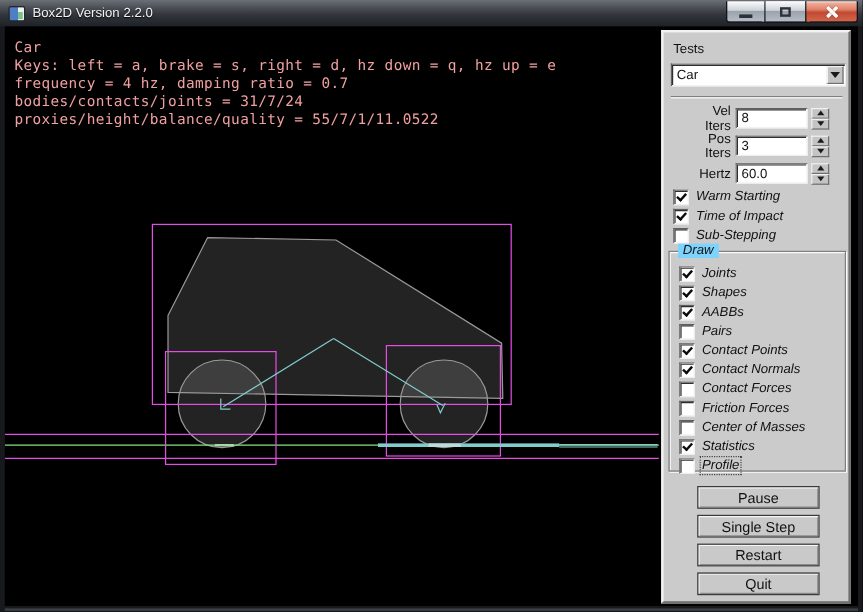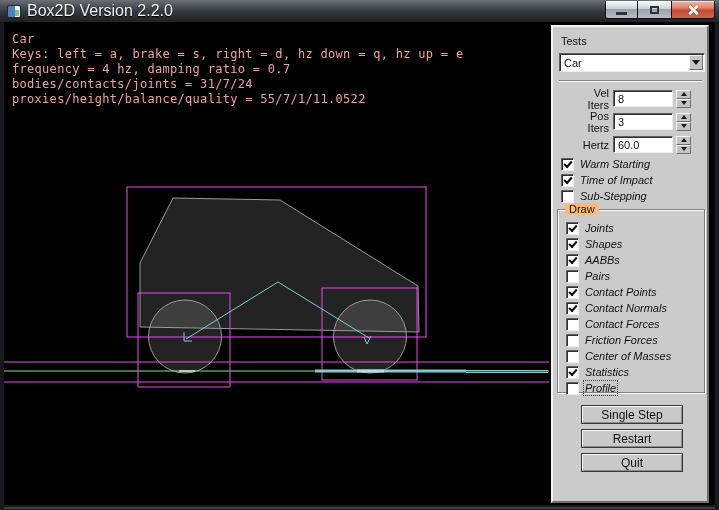--- a/index.html
+++ b/index.html
@@ -19,21 +19,21 @@
     width:14px; height:13px; margin:0 6px 0 7px;
     border:1px solid #23262e; border-radius:2px;
     background:linear-gradient(90deg,#4e7fc4 0 55%,#eef3ee 55% 100%);
     position:relative;
   }
   .app-icon::after {
     content:""; position:absolute; right:1px; bottom:1px; width:4px; height:6px;
     background:#7cc08a;
   }
   .title-text {
-    color:#f2f2f2; font-size:16px; text-shadow:0 1px 1px #000; white-space:nowrap;
+    color:#f2f2f2; font-size:11px; text-shadow:0 1px 1px #000; white-space:nowrap;
   }
   .win-buttons { position:absolute; right:4px; top:1px; display:flex; }
   .win-btn {
     height:18px; border:1px solid #121316; border-top:none;
     display:flex; align-items:center; justify-content:center;
     box-shadow:inset 0 1px 0 rgba(255,255,255,.55);
   }
   .win-btn.min { width:33px; border-radius:0 0 0 3px;
     background:linear-gradient(180deg,#fbfbfc 0%,#cdd2d8 45%,#9aa2ac 50%,#b6bdc6 100%); }
   .win-btn.max { width:33px; border-left:none; border-right:none;
@@ -118,21 +118,21 @@
     transform:rotate(-48deg);
   }
   .cb-label { white-space:nowrap; }
   .cb-label.focused { outline:1px dotted #444; outline-offset:1px; }
   .groupbox {
     position:absolute; left:4px; top:182px; width:148px; height:184px;
     border:1px solid #7f7f7f;
     box-shadow:inset 1px 1px 0 #fafafa, 1px 1px 0 #fafafa;
   }
   .group-caption {
-    position:absolute; left:7px; top:-7px; background:#fdba74; padding:0 4px;
+    position:absolute; left:7px; top:-7px; background:#7dd3fc; padding:0 4px;font-style:italic;
   }
   .btn-col { position:absolute; left:28px; top:378px; }
   .panel-btn {
     display:block; width:102px; height:19px; margin-bottom:5px;
     background:#c9c9c9; color:#111; font-family:"Liberation Sans",sans-serif; font-size:12px;
     border:1px solid #3a3a3a;
     box-shadow:inset 1px 1px 0 #f5f5f5, inset -1px -1px 0 #8a8a8a;
     padding:0; text-align:center;
   }
   .frame-glow { position:absolute; left:4px; bottom:1px; width:711px; height:2px;
@@ -332,20 +332,21 @@
             <div class="cb-row">
               <span class="cbbox"></span>
               <span class="cb-label focused">Profile</span>
             </div>
 
         </div>
       </div>
 
       <div class="btn-col">
 
+          <button class="panel-btn">Pause</button>
 
           <button class="panel-btn">Single Step</button>
 
           <button class="panel-btn">Restart</button>
 
           <button class="panel-btn">Quit</button>
 
       </div>
     </div>
 

